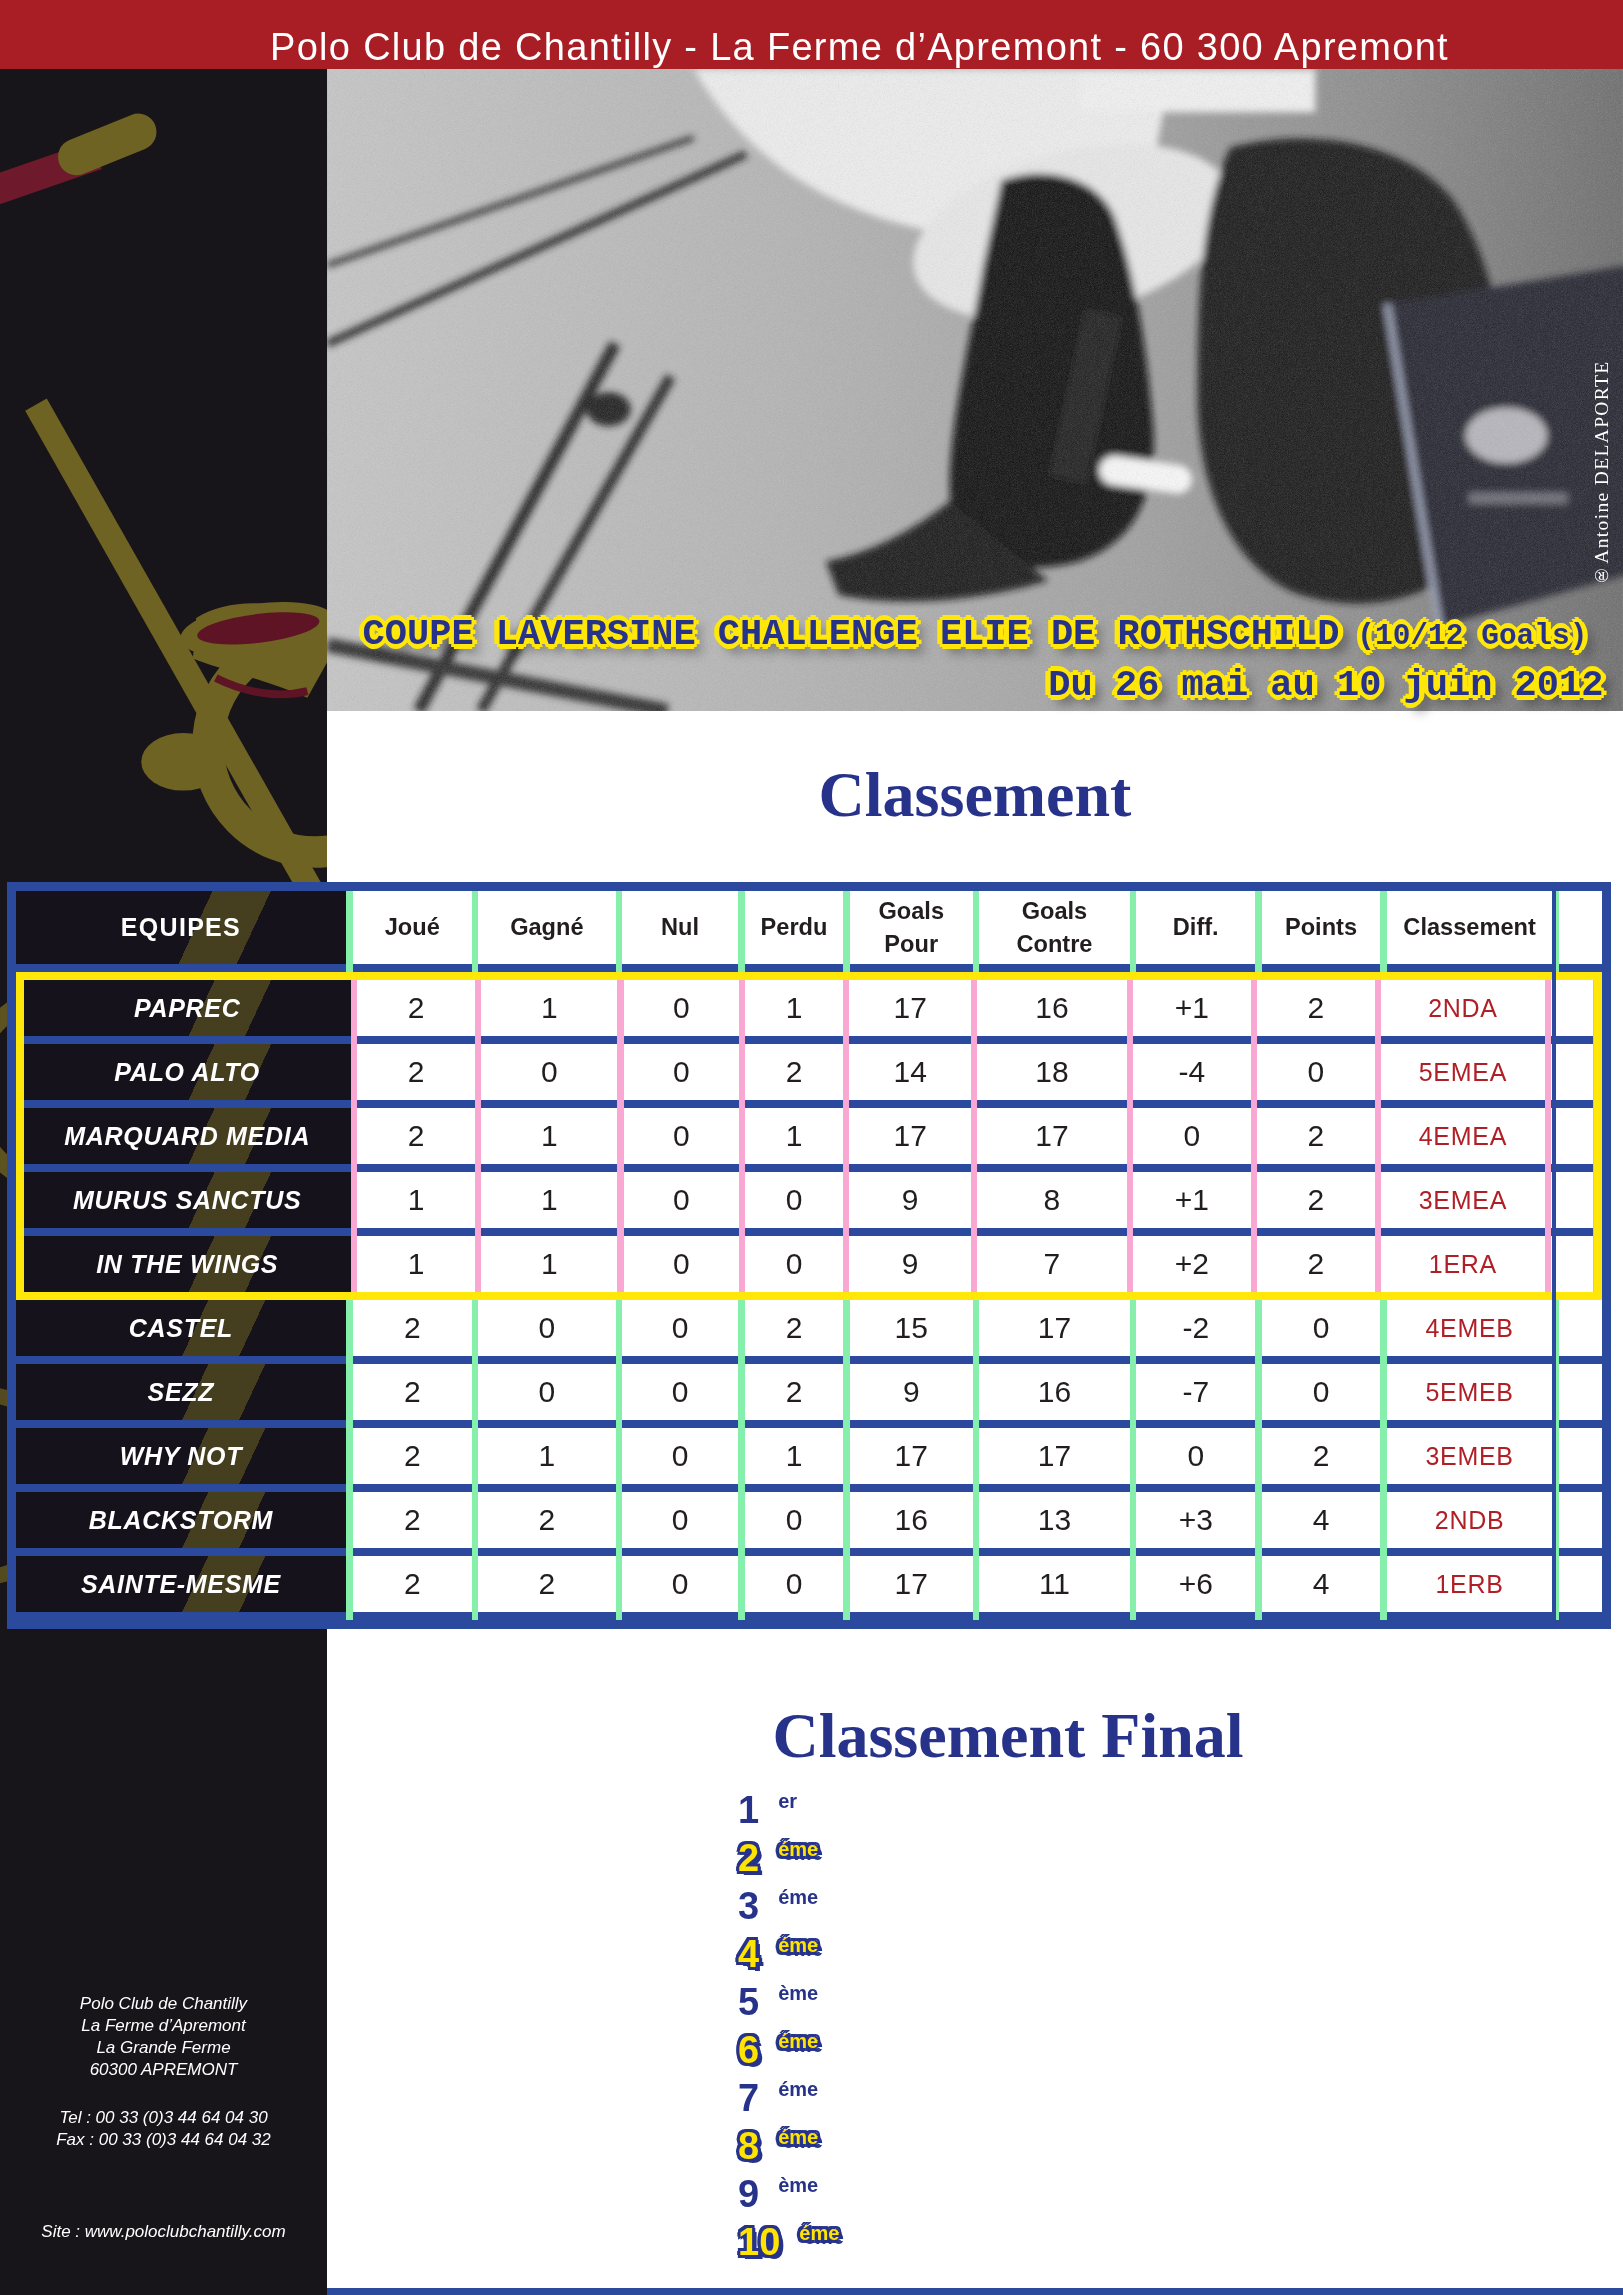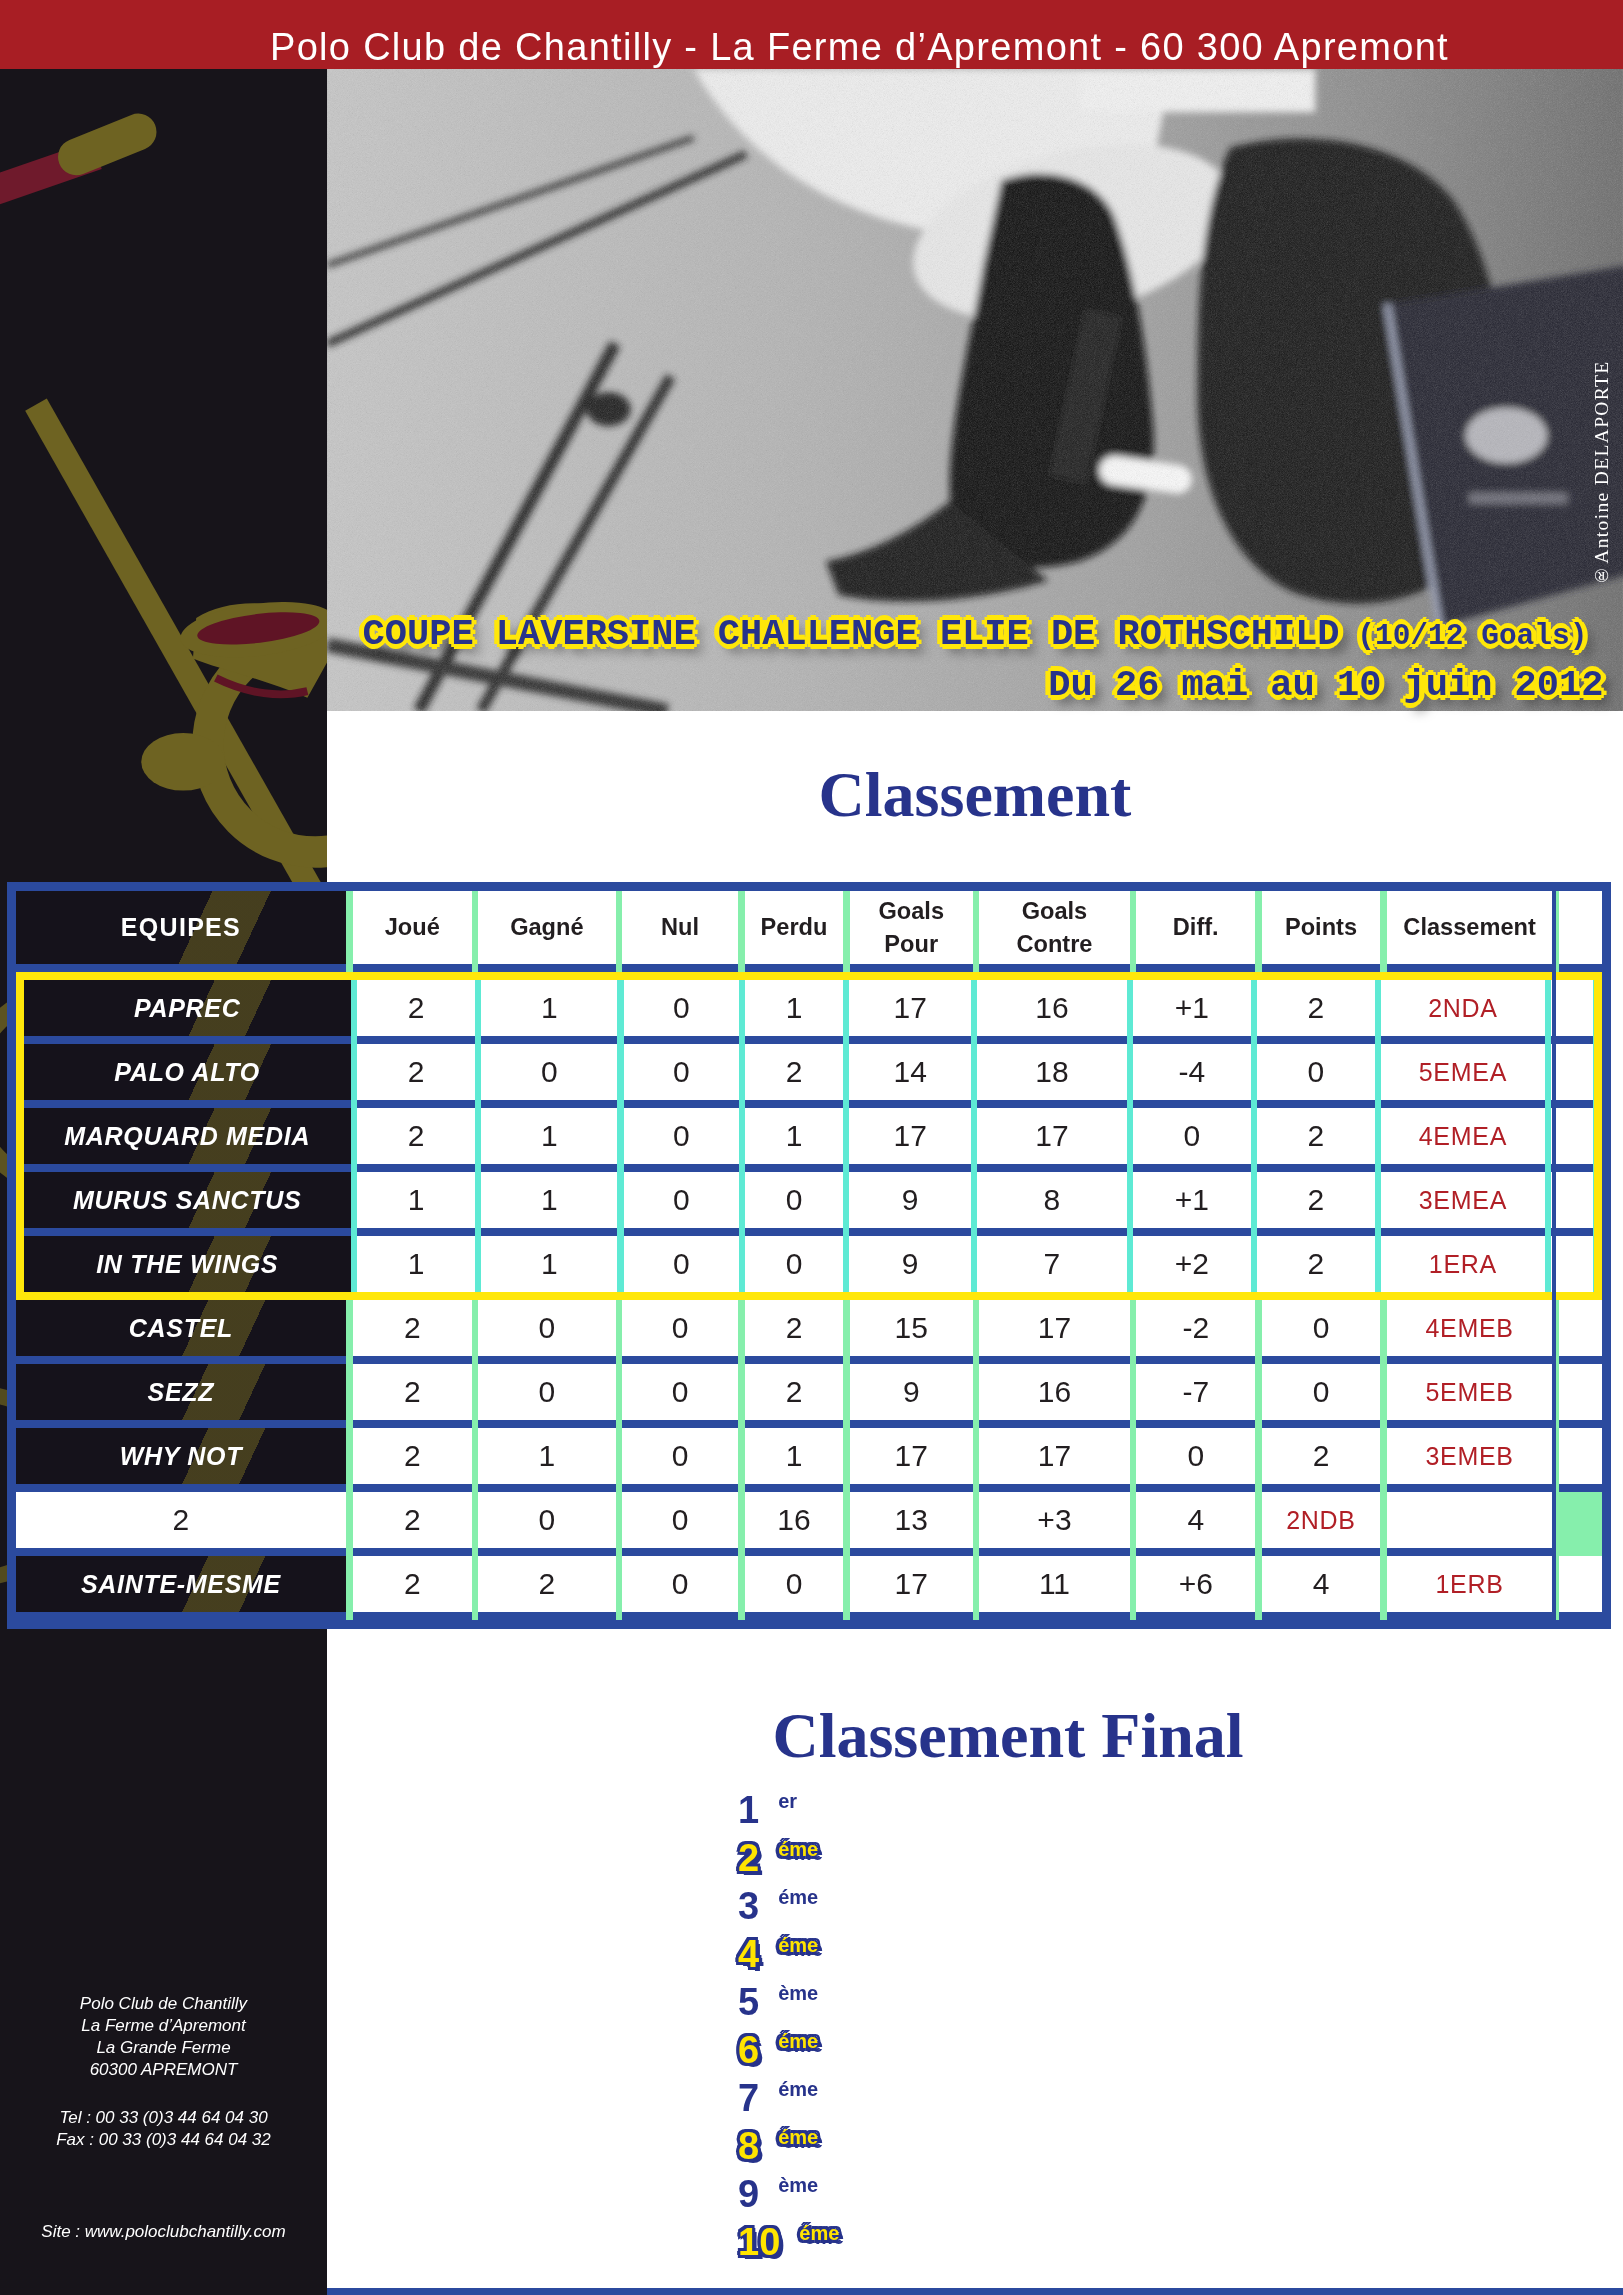--- a/index.html
+++ b/index.html
@@ -68,21 +68,21 @@
     --cols: 496fr 178fr 206fr 174fr 148fr 184fr 226fr 178fr 178fr 248fr 64fr;
     position:absolute; left:6.5px; top:882px; width:1604px;
     border:9.2px solid #2b4a9e; background:#ffffff; box-sizing:border-box;
   }
   .table::after {
     content:""; position:absolute; top:0; bottom:0; right:46px; width:3.9px;
     background:#2b4a9e; z-index:3;
   }
   .trow { display:grid; grid-template-columns:var(--cols); column-gap:6.5px; background:#86efac; }
   .ywrap { border:8.5px solid #ffe70a; }
-  .ywrap .trow { background:#5eead4; }
+  .ywrap .trow { background:#f9a8d4; }
   .c {
     background:#fff; display:flex; align-items:center; justify-content:center;
     border-bottom:8.5px solid #2b4a9e; overflow:visible;
   }
   .thead .c { height:73px; }
   .trow.data .c { height:56px; }
   .ywrap .trow.data:last-child .c { border-bottom:0; }
   .hcell { font-size:23.6px; font-weight:bold; color:#221e20; text-align:center; white-space:pre-line; line-height:33px; }
   .c.dark {
     background:
@@ -330,20 +330,21 @@
     <div class="c num">0</div>
     <div class="c num">1</div>
     <div class="c num">17</div>
     <div class="c num">17</div>
     <div class="c num">0</div>
     <div class="c num">2</div>
     <div class="c rank">3EMEB</div>
     <div class="c"></div>
   </div>
   <div class="trow data">
+    <div class="c dark team">BLACKSTORM</div>
     <div class="c num">2</div>
     <div class="c num">2</div>
     <div class="c num">0</div>
     <div class="c num">0</div>
     <div class="c num">16</div>
     <div class="c num">13</div>
     <div class="c num">+3</div>
     <div class="c num">4</div>
     <div class="c rank">2NDB</div>
     <div class="c"></div>

